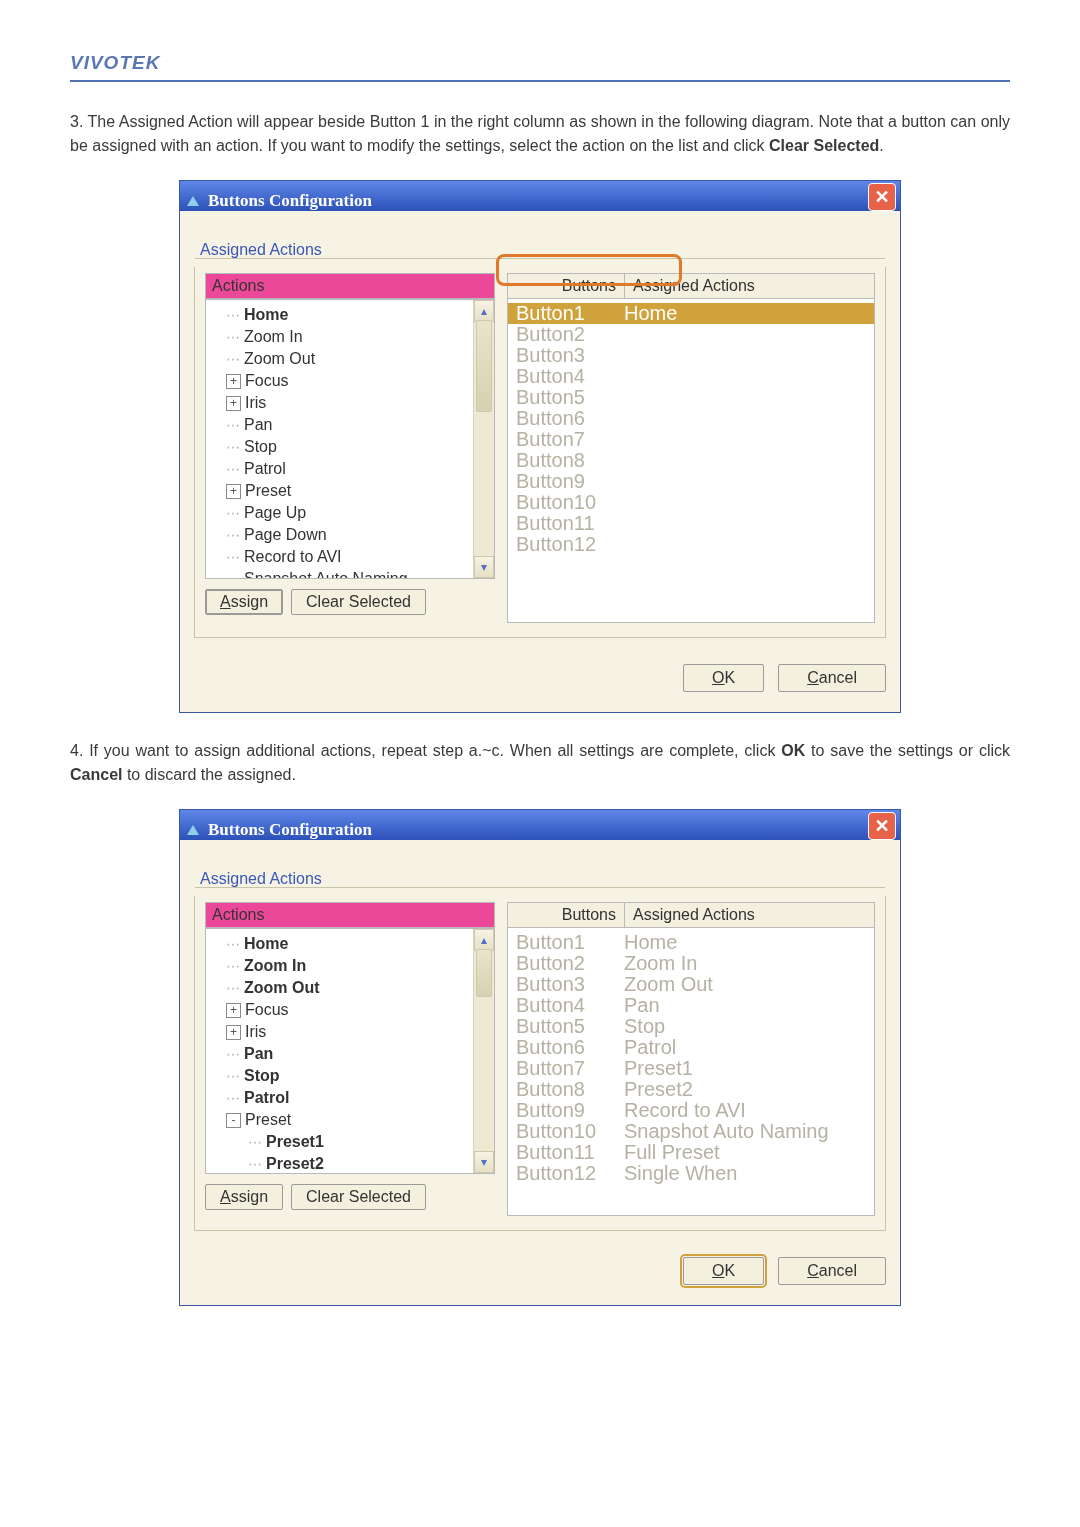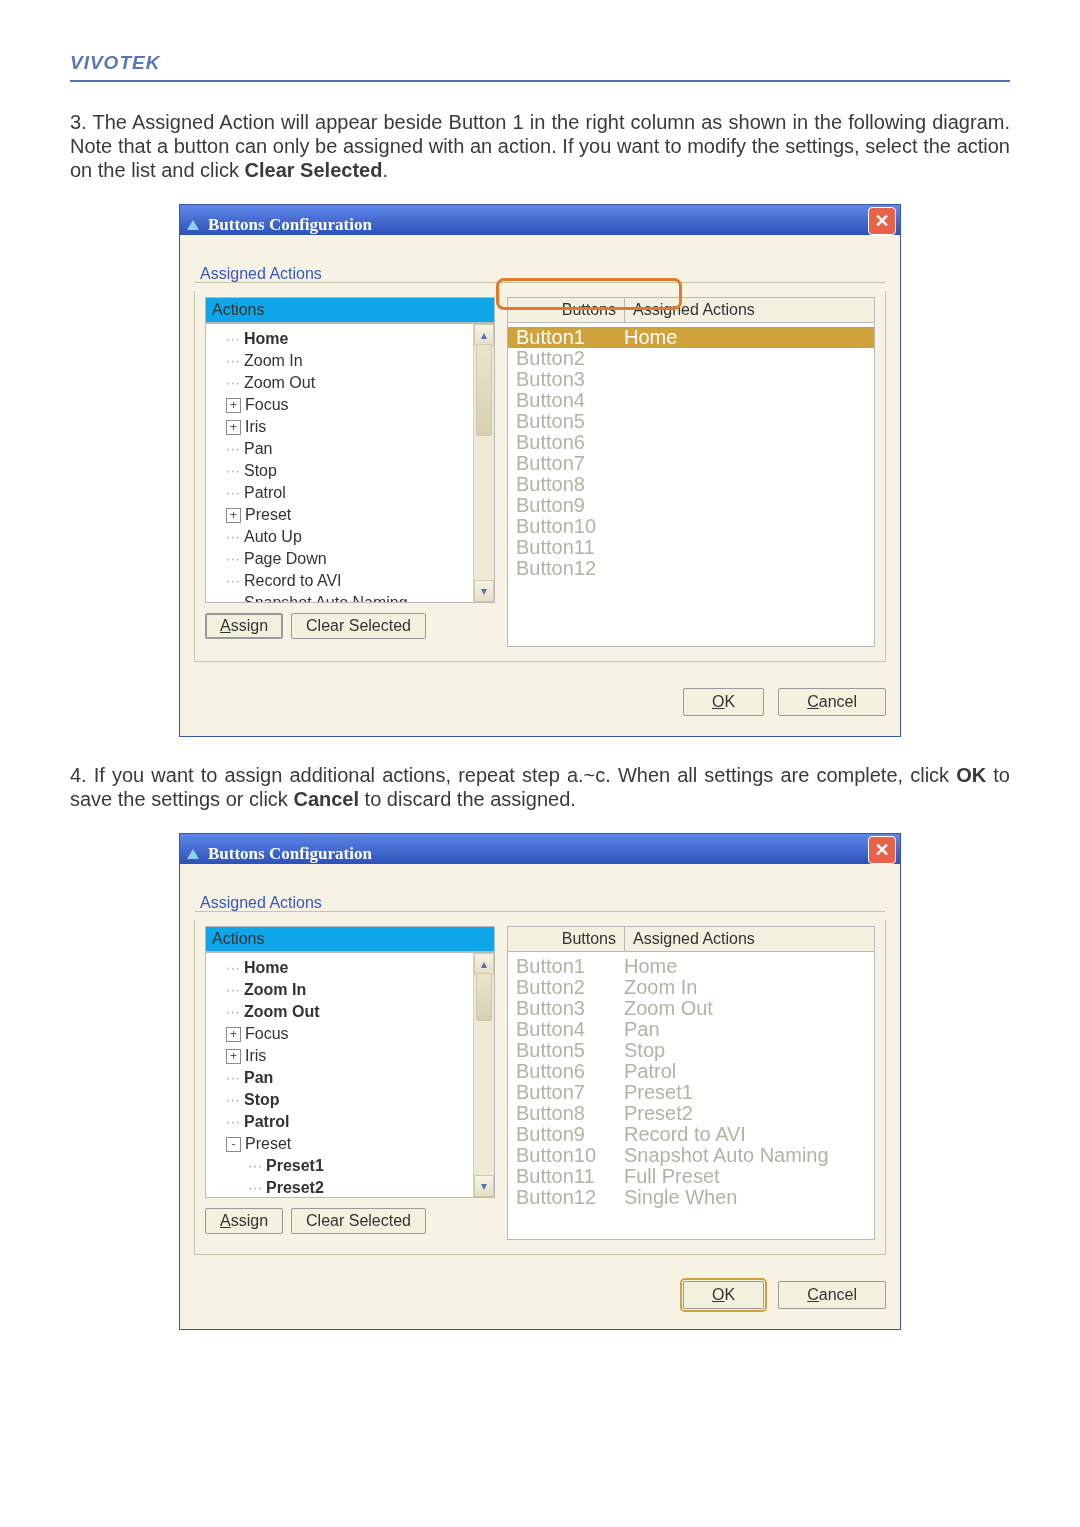--- a/index.html
+++ b/index.html
@@ -1,38 +1,38 @@
 <!DOCTYPE html>
 <html><head>
 <meta charset="utf-8">
 <style>
   html,body{margin:0;padding:0;background:#fff;font-family:Arial,Helvetica,sans-serif;color:#3a3a3a;}
   .page{width:1080px;height:1527px;position:relative;box-sizing:border-box;padding:52px 70px 40px 70px;display:flex;flex-direction:column;}
   .hdr{font-family:Arial;font-size:19px;font-weight:bold;font-style:italic;color:#5a77b3;letter-spacing:1px;margin-bottom:6px;}
   .rule{height:2px;background:linear-gradient(#4f72b5,#4f72b5);margin-bottom:28px;}
-  .p{font-size:20px;line-height:24px;color:#3a3a3a;text-align:justify;margin:0 0 14px 0;}
+  .p{font-size:16px;line-height:24px;color:#3a3a3a;text-align:justify;margin:0 0 14px 0;}
   .p b{font-weight:bold;}
   .foot{margin-top:auto;font-size:16px;font-style:italic;color:#7a8aa8;}
 
   
   .dlg-wrap{display:flex;justify-content:center;margin:8px 0 26px 0;}
   .dlg{width:720px;background:#f6f3e4;border:1px solid #3a57a6;font-family:Tahoma,Verdana,sans-serif;font-size:16px;color:#333;}
   .titlebar{height:30px;background:linear-gradient(#5f86e8,#2c52b9);display:flex;align-items:flex-end;padding:0 4px;}
   .titlebar .ico{width:18px;height:18px;display:inline-flex;align-items:center;justify-content:center;margin-right:6px;}
   .titlebar .ttl{color:#fff;font-weight:bold;font-family:Georgia,serif;font-size:17px;}
   .titlebar .close{margin-left:auto;width:26px;height:26px;background:#e86249;border:1px solid #fff;border-radius:4px;display:flex;align-items:center;justify-content:center;color:#fff;font-weight:bold;font-size:18px;line-height:1;cursor:default;}
   .body{padding:30px 14px 18px 14px;}
   .grouplbl{color:#3a57b9;font-size:16px;margin-bottom:8px;}
   .inner{border:1px solid #c8c4aa;border-top:none;padding:6px 10px 14px 10px;position:relative;}
   .inner:before{content:"";display:block;position:absolute;top:-9px;left:0;right:0;height:1px;background:#c8c4aa;}
   .grouplbl{position:relative;top:0;background:#f6f3e4;display:inline-block;padding:0 4px;margin-left:2px;}
   .cols{display:flex;gap:12px;}
   .col-left{flex:0 0 290px;}
   .col-right{flex:1;}
-  .colhdr{color:#333;font-size:16px;padding:3px 6px;border:1px solid #b9b9b9;background:#0ea5e9;}
+  .colhdr{color:#333;font-size:16px;padding:3px 6px;border:1px solid #b9b9b9;background:#ec4899;}
   .tree{border:1px solid #b9b9b9;height:278px;background:#fff;position:relative;overflow:hidden;font-size:16px;}
   .treeitems{padding:4px 4px 4px 8px;line-height:22px;color:#333;}
   .ti{display:flex;align-items:center;white-space:nowrap;}
   .ti .bx{width:13px;height:13px;border:1px solid #8a8a8a;margin-right:4px;display:inline-flex;align-items:center;justify-content:center;font-size:12px;line-height:1;color:#555;background:#fff;}
   .ti .dash{color:#b0b0b0;margin-right:4px;font-size:14px;}
   .ti.lvl1{padding-left:12px;}
   .ti.lvl2{padding-left:34px;}
   .scrollbar{position:absolute;top:0;right:0;bottom:0;width:20px;background:#efe9d3;border-left:1px solid #d7d2b9;}
   .sb-btn{height:20px;background:linear-gradient(#f7f3e4,#e5dfc4);border:1px solid #cfc8aa;display:flex;align-items:center;justify-content:center;color:#5470c4;font-size:12px;}
   .sb-track{position:absolute;top:20px;bottom:20px;left:0;right:0;}
@@ -121,21 +121,21 @@
                     <div class="ti lvl1">
                       <span class="dash">⋯</span>
                       <span>Patrol</span>
                     </div>
                     <div class="ti lvl1">
                       <span class="bx">+</span>
                       <span>Preset</span>
                     </div>
                     <div class="ti lvl1">
                       <span class="dash">⋯</span>
-                      <span>Auto Up</span>
+                      <span>Page Up</span>
                     </div>
                     <div class="ti lvl1">
                       <span class="dash">⋯</span>
                       <span>Page Down</span>
                     </div>
                     <div class="ti lvl1">
                       <span class="dash">⋯</span>
                       <span>Record to AVI</span>
                     </div>
                     <div class="ti lvl1">

